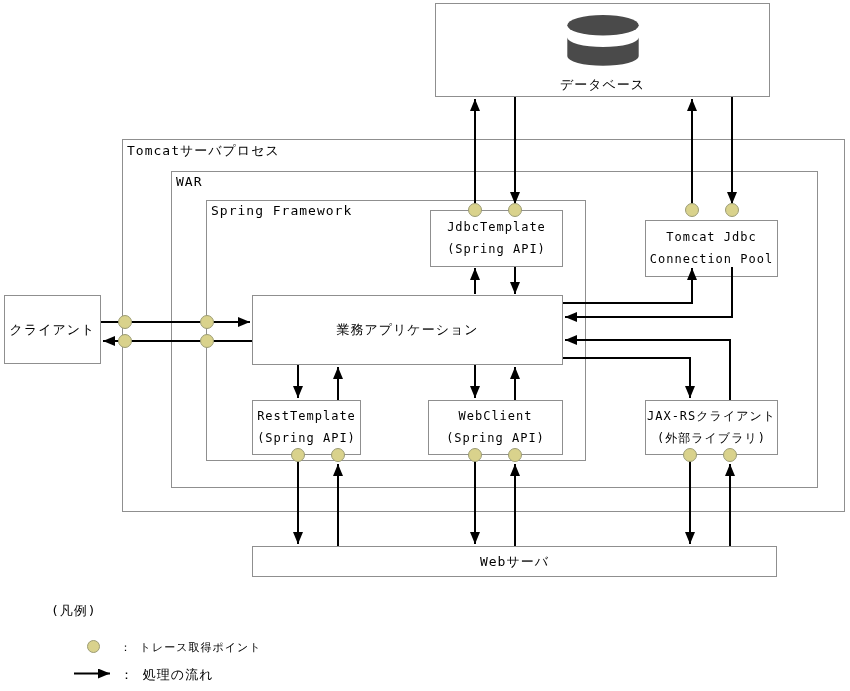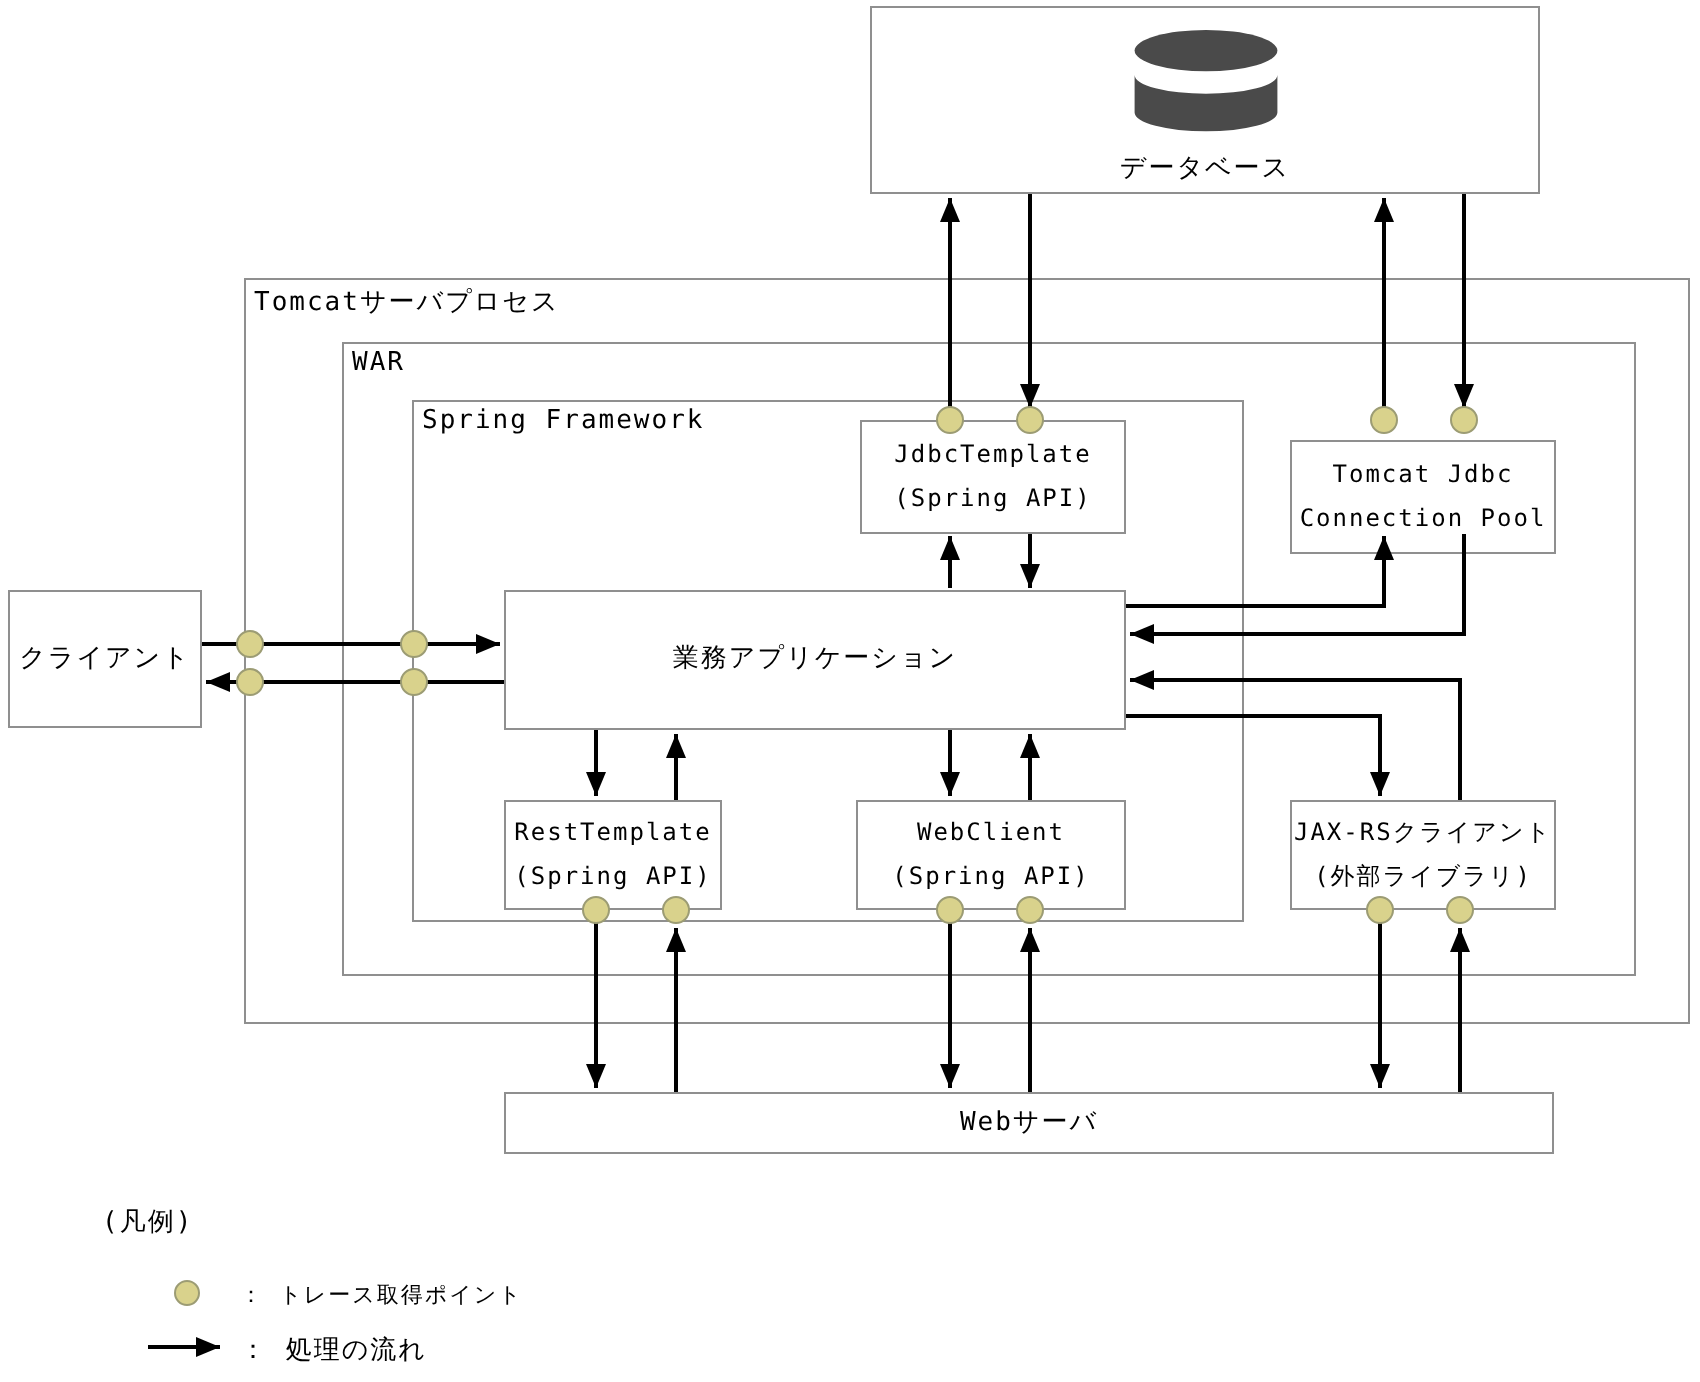--- a/index.html
+++ b/index.html
@@ -34,21 +34,21 @@
 <body>
 
 <div class="canvas">
 
   <div class="box container-box" style="left:122px;top:139px;width:723px;height:373px;">
     <span class="clabel">Tomcatサーバプロセス</span>
   </div>
   <div class="box container-box" style="left:171px;top:171px;width:647px;height:317px;">
     <span class="clabel">WAR</span>
   </div>
-  <div class="box container-box" style="left:206px;top:200px;width:416px;height:261px;">
+  <div class="box container-box" style="left:206px;top:200px;width:380px;height:261px;">
     <span class="clabel">Spring Framework</span>
   </div>
 
   <div class="box node db-node" style="left:435px;top:3px;width:335px;height:94px;">
     <svg width="78" height="56" viewBox="0 0 78 56">
       <ellipse cx="39" cy="12" rx="38" ry="11" fill="#4a4a4a"></ellipse>
       <path d="M1,25 A38,10 0 0 0 77,25 L77,45 A38,10 0 0 1 1,45 Z" fill="#4a4a4a"></path>
     </svg>
     <span class="jp">データベース</span>
   </div>

